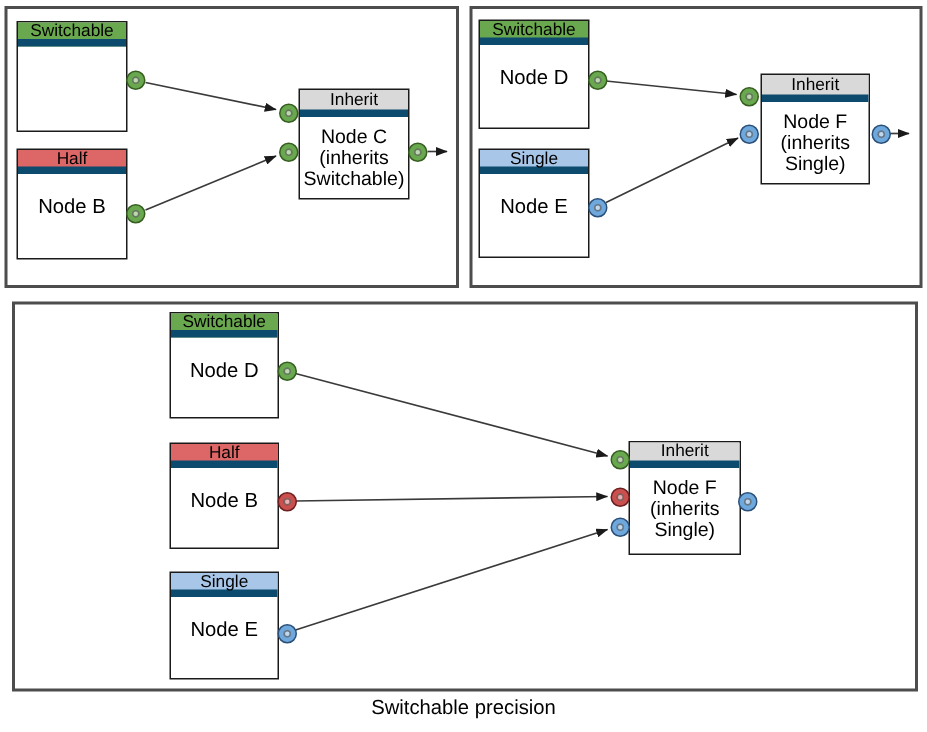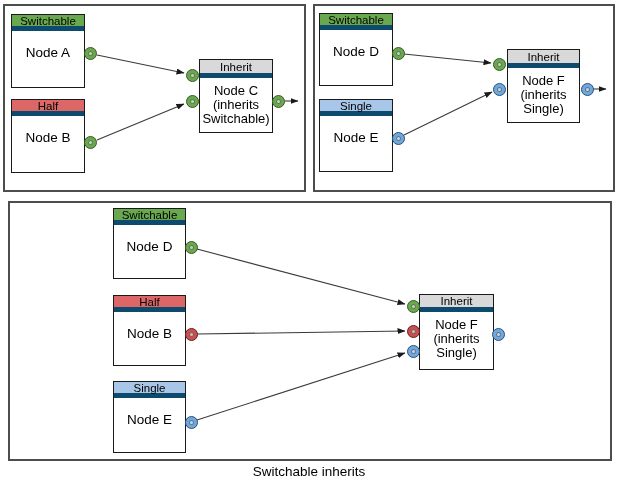--- a/index.html
+++ b/index.html
@@ -90,29 +90,26 @@
   <line x1="97" y1="55" x2="184" y2="73" stroke="#3a3a3a" stroke-width="1.1" marker-end="url(#arrow)"></line>
       <line x1="97" y1="140" x2="184" y2="104" stroke="#3a3a3a" stroke-width="1.1" marker-end="url(#arrow)"></line>
       <line x1="285" y1="101" x2="298" y2="101" stroke="#3a3a3a" stroke-width="1.1" marker-end="url(#arrow)"></line>
       <line x1="404" y1="54" x2="491" y2="63" stroke="#3a3a3a" stroke-width="1.1" marker-end="url(#arrow)"></line>
       <line x1="404" y1="135" x2="492" y2="92" stroke="#3a3a3a" stroke-width="1.1" marker-end="url(#arrow)"></line>
       <line x1="593" y1="89" x2="606" y2="89" stroke="#3a3a3a" stroke-width="1.1" marker-end="url(#arrow)"></line>
       <line x1="197" y1="249" x2="405" y2="304" stroke="#3a3a3a" stroke-width="1.1" marker-end="url(#arrow)"></line>
       <line x1="197" y1="334" x2="405" y2="331" stroke="#3a3a3a" stroke-width="1.1" marker-end="url(#arrow)"></line>
       <line x1="197" y1="420" x2="405" y2="353" stroke="#3a3a3a" stroke-width="1.1" marker-end="url(#arrow)"></line>
     </svg>
-  <div class="caption">Switchable inherits</div>
+  <div class="caption">Switchable precision</div>
 <div class="panel" style="left: 3px; top: 4px; width: 303px; height: 188px; border-color: rgb(77, 77, 77);"></div>
     <div class="panel" style="left: 313px; top: 4px; width: 302px; height: 188px; border-color: rgb(77, 77, 77);"></div>
     <div class="panel" style="left: 8px; top: 201px; width: 604px; height: 260px; border-color: rgb(77, 77, 77);"></div>
     <div class="node" style="left: 11px; top: 14px; width: 74px; height: 74px; border-color: rgb(26, 26, 26);">
       <div class="node-header" style="height: 16px; background: rgb(106, 168, 79);">Switchable</div>
-      <div class="node-body single">
-        <div>Node A</div>
-      </div>
     </div>
     <div class="node" style="left: 11px; top: 99px; width: 74px; height: 74px; border-color: rgb(26, 26, 26);">
       <div class="node-header" style="height: 16px; background: rgb(221, 102, 102);">Half</div>
       <div class="node-body single">
         <div>Node B</div>
       </div>
     </div>
     <div class="node" style="left: 199px; top: 59px; width: 74px; height: 74px; border-color: rgb(26, 26, 26);">
       <div class="node-header" style="height: 18px; background: rgb(217, 217, 217);">Inherit</div>
       <div class="node-body">

